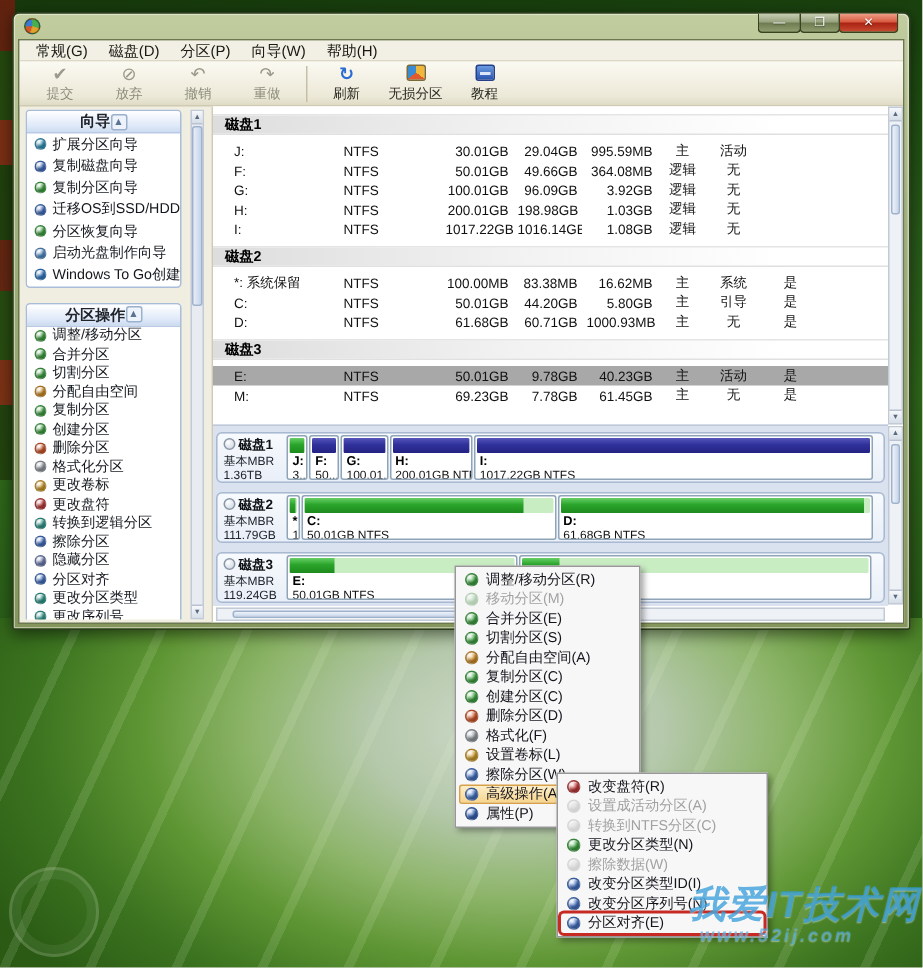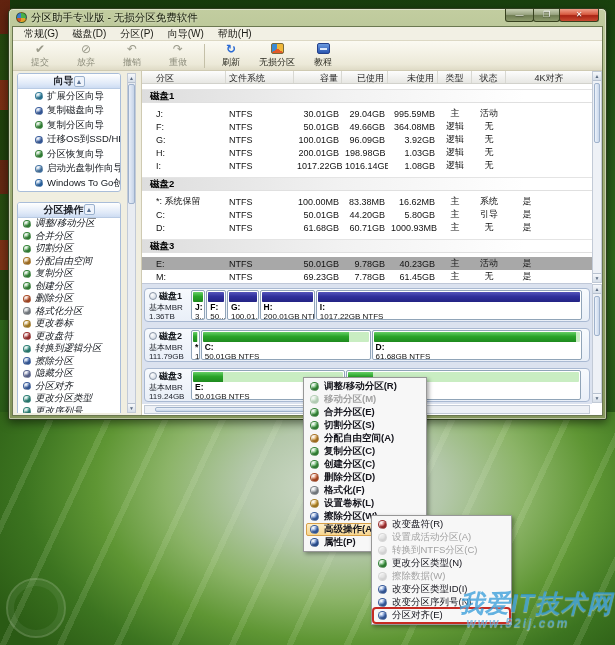--- a/index.html
+++ b/index.html
@@ -54,22 +54,22 @@
 
   
   .content { position:absolute; left:0; right:0; top:44px; bottom:0; }
   .sidebar { position:absolute; left:4px; top:2px; width:119px; bottom:2px; overflow:hidden; }
   .panel { width:104px; background:#fff; border:1px solid #a9bdd9; border-radius:3px; overflow:hidden; }
   .panel-hd { height:15px; display:flex; align-items:center; justify-content:center; padding:0 4px;
     background:linear-gradient(180deg,#ffffff 0%,#dfe9f8 70%,#cddcf2 100%); border-bottom:1px solid #b9cbe4; }
   .panel-title { font-size:10px; font-weight:bold; color:#20242c; }
   .collapse { width:11px; height:11px; border:1px solid #9ab0cc; border-radius:2px; background:#eef3fb; color:#5a7294; font-size:7px; line-height:9px; text-align:center; }
   .side-item { display:flex; align-items:center; padding-left:5px; white-space:nowrap; overflow:hidden; }
-  .wizard .side-item { height:14.5px;margin-left:12px; }
-  .ops .side-item { height:12.5px;font-style:italic; }
+  .wizard .side-item { height:14.5px; }
+  .ops .side-item { height:12.5px; }
   .dot { width:8px; height:8px; border-radius:50%; margin-right:4px; flex:none;
     box-shadow:inset -1px -2px 2px rgba(0,0,0,.35), inset 1px 1px 1px rgba(255,255,255,.7); border:1px solid rgba(0,0,0,.25); }
   .side-item span.lbl { font-size:9.5px; color:#14181e; }
   .sb-scroll { position:absolute; right:0; top:0; bottom:0; width:9px; background:#e8ecf2; border:1px solid #c2cad6; }
   .sb-arrow { height:9px; background:linear-gradient(180deg,#f6f8fb,#d6dee8); border-bottom:1px solid #b8c2d0; color:#5a6a80; font-size:5px; text-align:center; line-height:9px; }
   .sb-arrow.down { position:absolute; bottom:0; left:0; right:0; border-top:1px solid #b8c2d0; border-bottom:none; }
   .sb-thumb { position:absolute; left:0; right:0; top:10px; height:120px; background:linear-gradient(90deg,#e8eef8,#c6d4e8); border:1px solid #9fb2cc; border-radius:2px; }
 
   
   .main { position:absolute; left:128px; right:0; top:0; bottom:0; background:#fff; border-left:1px solid #cfcab2; }
@@ -113,21 +113,21 @@
   .fill.logical { background:linear-gradient(180deg,#5555bb 0%,#30309c 45%,#232384 100%); }
   .plabel { font-size:8.5px; font-weight:bold; color:#000; padding:1px 0 0 3px; line-height:9px; white-space:nowrap; overflow:hidden; }
   .psize { font-size:8px; color:#111; padding-left:3px; line-height:9px; white-space:nowrap; overflow:hidden; }
 
   .hscroll { position:absolute; left:2px; right:12px; top:334px; height:9px; background:#eef1f6; border:1px solid #c2cad6; }
   .hs-thumb { position:absolute; top:1px; bottom:1px; left:10px; width:200px; background:linear-gradient(180deg,#eef3fa,#c8d6ea); border:1px solid #9fb2cc; border-radius:2px; }
   .legend { position:absolute; left:0; right:0; top:344px; height:16px; background:#f0efe6; border-top:1px solid #d4d0bc; display:flex; align-items:center; padding-left:6px; }
 
   
   .menu { position:absolute; background:#f7f7f7; border:1px solid #979797; box-shadow:2px 2px 4px rgba(0,0,0,.35); padding:2px; z-index:20; }
-  .ctxmenu { left:303px; top:377px; width:124px;font-weight:bold; }
+  .ctxmenu { left:303px; top:377px; width:124px; }
   .submenu { left:371px; top:515px; width:141px; z-index:21; }
   .mi { height:13px; display:flex; align-items:center; position:relative; border:1px solid transparent; border-radius:2px; }
   .mi .micon { width:9px; height:9px; border-radius:50%; margin:0 5px 0 3px; flex:none;
     box-shadow:inset -1px -2px 2px rgba(0,0,0,.35), inset 1px 1px 1px rgba(255,255,255,.7); border:1px solid rgba(0,0,0,.25); }
   .mi .mlbl { font-size:9.5px; color:#14141c; white-space:nowrap; overflow:hidden; }
   .mi.disabled .mlbl { color:#a2a2a2; }
   .mi.disabled .micon { opacity:.35; }
   .mi.hl { background:linear-gradient(180deg,#fdeec9 0%,#f7d58e 100%); border:1px solid #d8a048; }
   .mi .arrow { position:absolute; right:3px; font-size:7px; color:#333; }
   .mi.annotated { box-shadow:0 0 0 2px #c62a22; }
@@ -144,21 +144,20 @@
 <div class="desktop">
   <div class="bg-base"></div>
   <div class="bg-red"></div>
   <div class="bg-leaf"></div>
   <div class="bg-vein"></div>
   <div class="stamp"></div>
 
   <div class="window">
     <div class="titlebar">
       <span class="app-icon"></span>
-      <span class="title-text">分区助手专业版 - 无损分区免费软件</span>
     </div>
     <div class="win-controls">
       <div class="wbtn min">—</div>
       <div class="wbtn max">❐</div>
       <div class="wbtn close">✕</div>
     </div>
 
     <div class="client">
       <div class="menubar" id="menubar">
           <span class="menu-item">常规(G)</span>
@@ -311,30 +310,20 @@
           </div>
           <div class="sb-scroll">
             <div class="sb-arrow">▲</div>
             <div class="sb-thumb"></div>
             <div class="sb-arrow down">▼</div>
           </div>
         </div>
 
         <div class="main">
           <div class="tbl" id="ptable">
-              <div class="thead">
-                <div class="th c0">分区</div>
-                <div class="th c1">文件系统</div>
-                <div class="th c2">容量</div>
-                <div class="th c3">已使用</div>
-                <div class="th c4">未使用</div>
-                <div class="th c5">类型</div>
-                <div class="th c6">状态</div>
-                <div class="th c7 cf">4K对齐</div>
-              </div>
               <div class="band">
                 <b>磁盘1</b>
               </div>
               <div class="trow">
                 <div class="tc c0">J:</div>
                 <div class="tc c1">NTFS</div>
                 <div class="tc c2">30.01GB</div>
                 <div class="tc c3">29.04GB</div>
                 <div class="tc c4">995.59MB</div>
                 <div class="tc c5">主</div>

